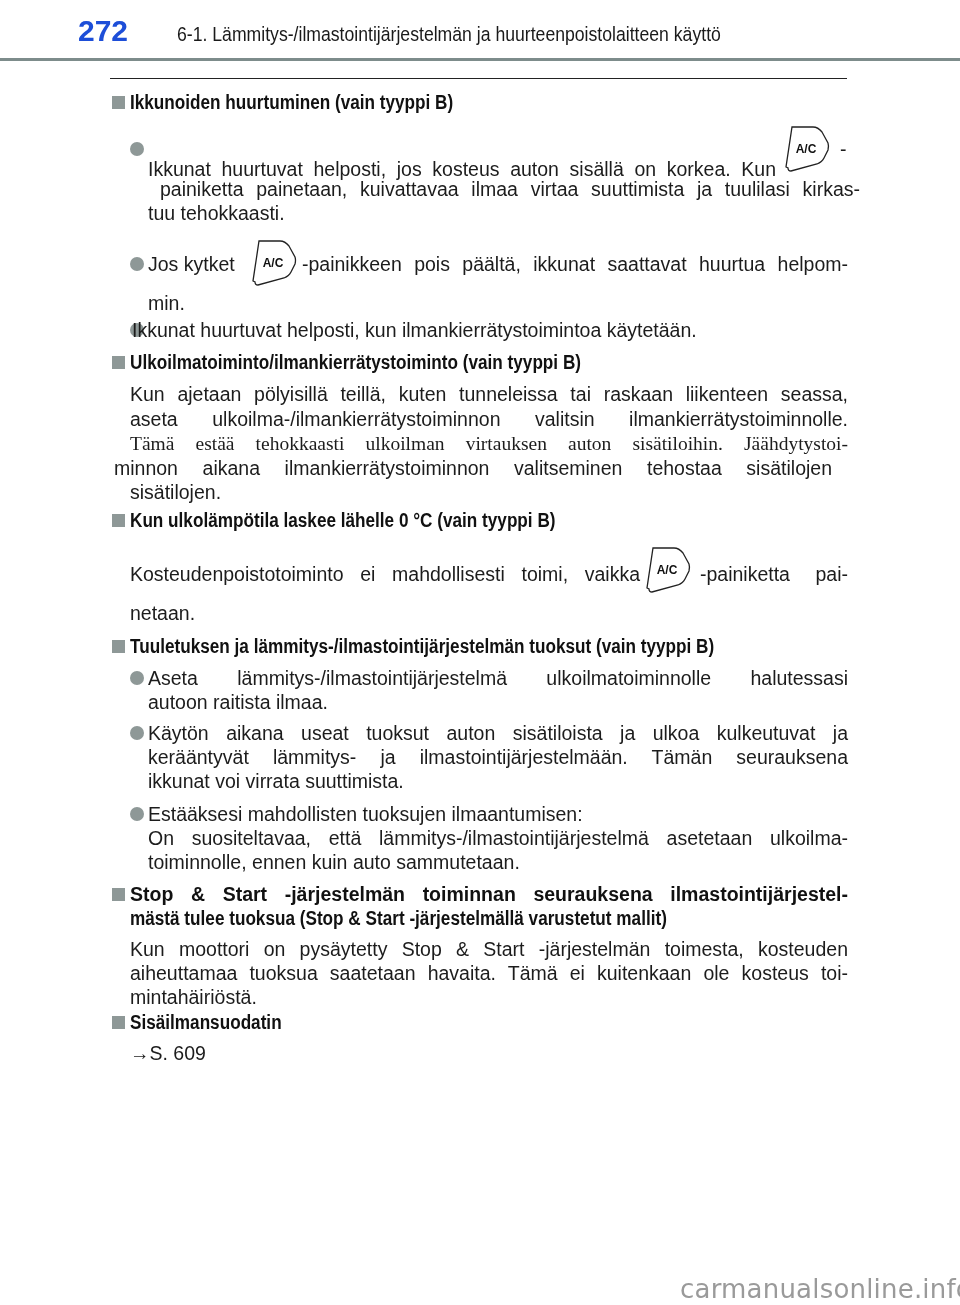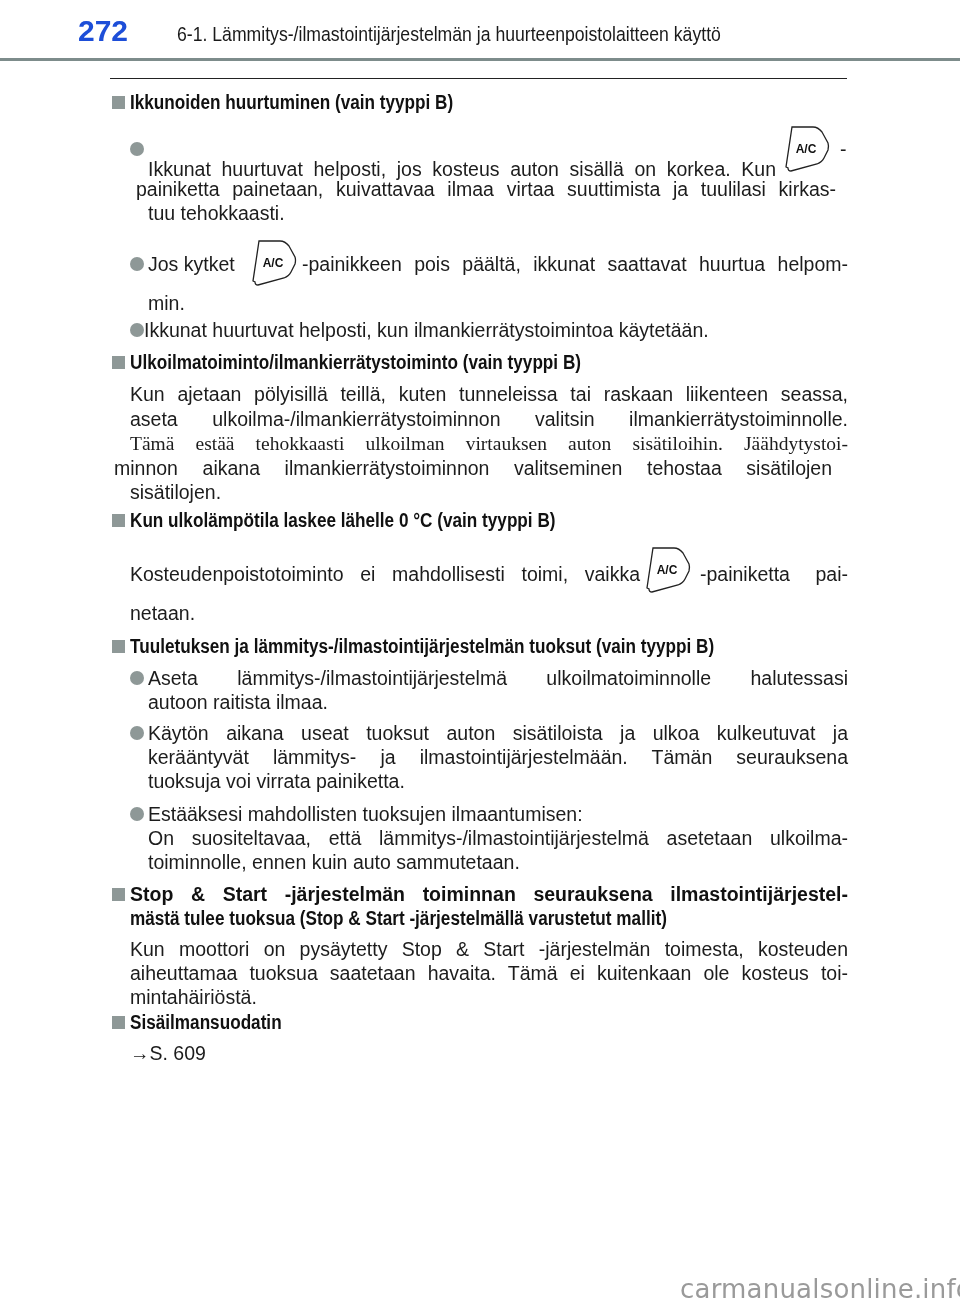--- a/index.html
+++ b/index.html
@@ -35,34 +35,34 @@
 
 <div class="dot" style="left:130px; top:142px;"></div>
 <div class="line" style="left:148px; top:137px; width:628px;margin-top:20px;">
     <span class="just line" style="position:static; display:block; width:628px;">Ikkunat huurtuvat helposti, jos kosteus auton sisällä on korkea. Kun</span>
   </div>
 <svg class="ac" style="left:783px; top:124px;" viewBox="0 0 48 50">
   <path d="M9 3 L30 3 Q35 3 39 8 L45 19 Q46 22 45 26 L41 34 Q39 38 34 40 L8 47 Q5 47 5 44 L3 43 Z" fill="#fff" stroke="#222" stroke-width="1.3"></path>
   <text x="23" y="29" font-size="12" font-weight="bold" text-anchor="middle" font-family="Liberation Sans, sans-serif" fill="#111">A/C</text>
 </svg>
 <div class="line" style="left:840px; top:137px;">-</div>
-<div class="line just" style="left:136px; top:177px; width:700px;">painiketta painetaan, kuivattavaa ilmaa virtaa suuttimista ja tuulilasi kirkas-</div>
+<div class="line just" style="left:160px; top:177px; width:700px;">painiketta painetaan, kuivattavaa ilmaa virtaa suuttimista ja tuulilasi kirkas-</div>
 <div class="line" style="left:148px; top:201px;">tuu tehokkaasti.</div>
 
 <div class="dot" style="left:130px; top:257px;"></div>
 <div class="line" style="left:148px; top:252px;">Jos kytket</div>
 <svg class="ac" style="left:250px; top:238px;" viewBox="0 0 48 50">
   <path d="M9 3 L30 3 Q35 3 39 8 L45 19 Q46 22 45 26 L41 34 Q39 38 34 40 L8 47 Q5 47 5 44 L3 43 Z" fill="#fff" stroke="#222" stroke-width="1.3"></path>
   <text x="23" y="29" font-size="12" font-weight="bold" text-anchor="middle" font-family="Liberation Sans, sans-serif" fill="#111">A/C</text>
 </svg>
 <div class="line just" style="left:302px; top:252px; width:546px;">-painikkeen pois päältä, ikkunat saattavat huurtua helpom-</div>
 <div class="line" style="left:148px; top:291px;">min.</div>
 
 <div class="dot" style="left:130px; top:323px;"></div>
-<div class="line" style="left:144px; top:318px;">Ikkunat huurtuvat helposti, kun ilmankierrätystoimintoa käytetään.</div>
+<div class="line" style="left:132px; top:318px;">Ikkunat huurtuvat helposti, kun ilmankierrätystoimintoa käytetään.</div>
 
 <div class="sq" style="left:112px; top:356px;"></div>
 <div class="line h cond" style="left:130px; top:350px;">Ulkoilmatoiminto/ilmankierrätystoiminto (vain tyyppi B)</div>
 <div class="line just" style="left:130px; top:382px; width:718px;">Kun ajetaan pölyisillä teillä, kuten tunneleissa tai raskaan liikenteen seassa,</div>
 <div class="line just" style="left:130px; top:407px; width:718px;">aseta ulkoilma-/ilmankierrätystoiminnon valitsin ilmankierrätystoiminnolle.</div>
 <div class="line just" style="left:130px; top:432px; width:718px;font-family:Liberation Serif, serif;">Tämä estää tehokkaasti ulkoilman virtauksen auton sisätiloihin. Jäähdytystoi-</div>
 <div class="line just" style="left:114px; top:456px; width:718px;">minnon aikana ilmankierrätystoiminnon valitseminen tehostaa sisätilojen</div>
 <div class="line" style="left:130px; top:480px;">sisätilojen.</div>
 
 <div class="sq" style="left:112px; top:514px;"></div>
@@ -78,21 +78,21 @@
 <div class="sq" style="left:112px; top:640px;"></div>
 <div class="line h cond" style="left:130px; top:634px;">Tuuletuksen ja lämmitys-/ilmastointijärjestelmän tuoksut (vain tyyppi B)</div>
 
 <div class="dot" style="left:130px; top:671px;"></div>
 <div class="line just" style="left:148px; top:666px; width:700px;">Aseta lämmitys-/ilmastointijärjestelmä ulkoilmatoiminnolle halutessasi</div>
 <div class="line" style="left:148px; top:690px;">autoon raitista ilmaa.</div>
 
 <div class="dot" style="left:130px; top:726px;"></div>
 <div class="line just" style="left:148px; top:721px; width:700px;">Käytön aikana useat tuoksut auton sisätiloista ja ulkoa kulkeutuvat ja</div>
 <div class="line just" style="left:148px; top:745px; width:700px;">kerääntyvät lämmitys- ja ilmastointijärjestelmään. Tämän seurauksena</div>
-<div class="line" style="left:148px; top:769px;">tuoksuja voi virrata painiketta.</div>
+<div class="line" style="left:148px; top:769px;">ikkunat voi virrata suuttimista.</div>
 
 <div class="dot" style="left:130px; top:807px;"></div>
 <div class="line" style="left:148px; top:802px;text-align:center;">Estääksesi mahdollisten tuoksujen ilmaantumisen:</div>
 <div class="line just" style="left:148px; top:826px; width:700px;">On suositeltavaa, että lämmitys-/ilmastointijärjestelmä asetetaan ulkoilma-</div>
 <div class="line" style="left:148px; top:850px;">toiminnolle, ennen kuin auto sammutetaan.</div>
 
 <div class="sq" style="left:112px; top:888px;"></div>
 <div class="line h just" style="left:130px; top:882px; width:718px;">Stop &amp; Start -järjestelmän toiminnan seurauksena ilmastointijärjestel-</div>
 <div class="line h cond" style="left:130px; top:906px;">mästä tulee tuoksua (Stop &amp; Start -järjestelmällä varustetut mallit)</div>
 <div class="line just" style="left:130px; top:937px; width:718px;">Kun moottori on pysäytetty Stop &amp; Start -järjestelmän toimesta, kosteuden</div>

